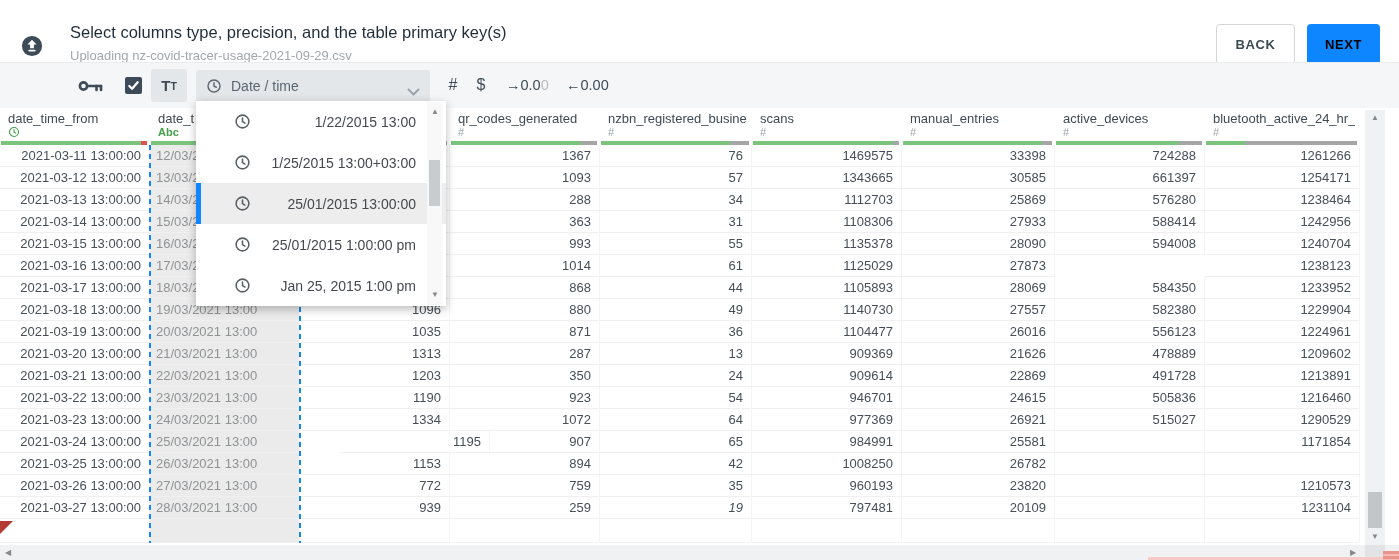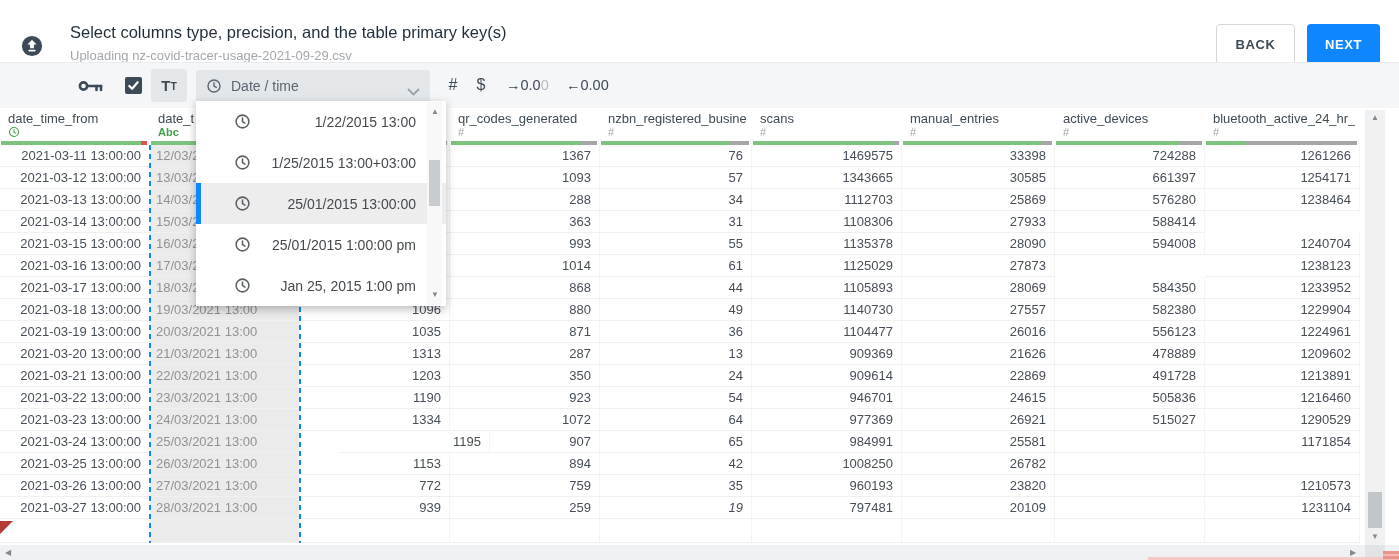--- a/index.html
+++ b/index.html
@@ -8,21 +8,21 @@
 
   
   #top-header{position:absolute;left:0;top:14px;width:100%;height:62px;background:#fff;}
   #upload-icon{position:absolute;left:21px;top:21px;width:22px;height:22px;}
   #page-title{position:absolute;left:70px;top:9px;font-size:16.5px;font-weight:500;color:#1f2d3a;white-space:nowrap;}
   #page-subtitle{position:absolute;left:70px;top:34px;font-size:13px;color:#a2a7ac;white-space:nowrap;}
   .btn{position:absolute;top:10px;height:41px;border-radius:4px;font-weight:bold;font-size:13px;
        letter-spacing:.6px;display:flex;align-items:center;justify-content:center;cursor:pointer;
        font-family:"Liberation Sans",sans-serif;box-sizing:border-box;}
   #back-btn{left:1216px;width:79px;background:#fff;border:1px solid #d4d6d8;color:#3e4a54;}
-  #next-btn{left:1307px;width:73px;background:#0d86ff;border:none;color:#ffffff;}
+  #next-btn{left:1307px;width:73px;background:#0d86ff;border:none;color:#000000;}
 
   
   #toolbar{position:absolute;left:0;top:62px;width:100%;height:46px;background:#f5f6f7;
            border-top:1px solid #e9ebec;box-sizing:border-box;}
   .tb{position:absolute;display:flex;align-items:center;justify-content:center;cursor:pointer;}
   #key-btn{left:78px;top:15px;width:26px;height:16px;}
   #bool-btn{left:125px;top:14px;width:17px;height:17px;background:#3d4a57;border-radius:2px;}
   #text-type-btn{left:151px;top:6px;width:36px;height:33px;background:#e4e7e9;border-radius:3px;
                  color:#3e4a54;font-weight:bold;}
   #text-type-btn .tt-big{font-size:15px;}
@@ -265,20 +265,21 @@
       </div>
       <div class="trow" style="top: 211px;">
         <div class="tcell num" style="left: 0px; width: 150px;">2021-03-14 13:00:00</div>
         <div class="tcell sel" style="left: 150px; width: 150px;">15/03/2021 13:00</div>
         <div class="tcell num" style="left: 300px; width: 150px;"></div>
         <div class="tcell num" style="left: 450px; width: 150px;">363</div>
         <div class="tcell num" style="left: 600px; width: 152px;">31</div>
         <div class="tcell num" style="left: 752px; width: 150px;">1108306</div>
         <div class="tcell num" style="left: 902px; width: 153px;">27933</div>
         <div class="tcell num" style="left: 1055px; width: 150px;">588414</div>
+        <div class="tcell num" style="left: 1205px; width: 155px;">1242956</div>
       </div>
       <div class="trow" style="top: 233px;">
         <div class="tcell num" style="left: 0px; width: 150px;">2021-03-15 13:00:00</div>
         <div class="tcell sel" style="left: 150px; width: 150px;">16/03/2021 13:00</div>
         <div class="tcell num" style="left: 300px; width: 150px;"></div>
         <div class="tcell num" style="left: 450px; width: 150px;">993</div>
         <div class="tcell num" style="left: 600px; width: 152px;">55</div>
         <div class="tcell num" style="left: 752px; width: 150px;">1135378</div>
         <div class="tcell num" style="left: 902px; width: 153px;">28090</div>
         <div class="tcell num" style="left: 1055px; width: 150px;">594008</div>

